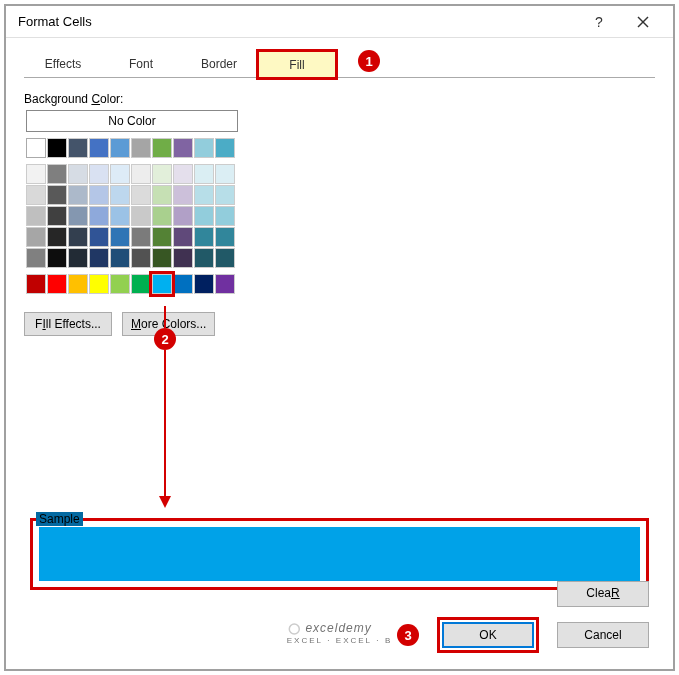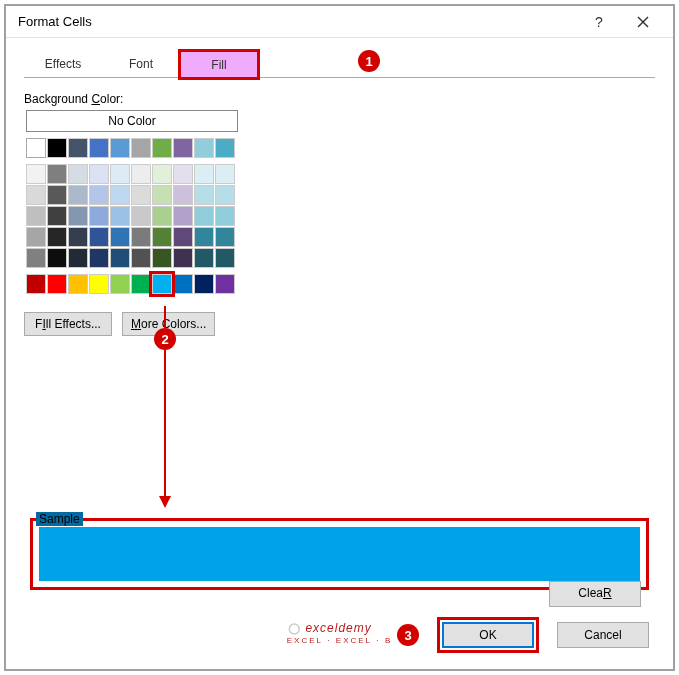--- a/index.html
+++ b/index.html
@@ -4,50 +4,50 @@
   <style>
     * { box-sizing: border-box; font-family: 'Segoe UI', Tahoma, sans-serif; font-size: 12px; }
     body { margin: 0; background: #fff; padding: 4px; }
     .outer { border: 2px solid #a0a0a0; width: 671px; height: 667px; background: #fff; position: relative; }
     .titlebar { display: flex; align-items: center; height: 32px; padding: 8px 8px; border-bottom: 1px solid #e0e0e0; }
     .title { flex: 1; font-size: 13px; padding-left: 4px; }
     .titlebtn { width: 44px; height: 28px; display: flex; align-items: center; justify-content: center; font-size: 14px; color: #333; cursor: pointer; }
     .content { padding: 12px 18px; position: relative; height: calc(100% - 34px); }
     .tabs { display: flex; border-bottom: 1px solid #aaa; margin-bottom: 14px; position: relative; }
     .tab { padding: 6px 0; width: 78px; text-align: center; border: 1px solid transparent; border-bottom: none; cursor: pointer; color: #333; position: relative; }
-    .tab.active { border-color: #aaa; background: #f0abfc; top: 1px; }
+    .tab.active { border-color: #aaa; background: #fef9c3; top: 1px; }
     .tab.highlighted { outline: 3px solid #d30000; outline-offset: -1px; }
     .row { display: flex; gap: 36px; }
     .col-left { width: 260px; }
     .col-right { flex: 1; }
     .label { margin-bottom: 4px; margin-top: 0; }
     .nocolor { width: 212px; height: 22px; border: 1px solid #888; text-align: center; line-height: 20px; margin-bottom: 6px; cursor: pointer; margin-left: 2px; }
     .swatch-grid { display: grid; grid-template-columns: repeat(10, 20px); grid-auto-rows: 20px; gap: 1px; margin-bottom: 6px; margin-left: 2px; }
     .swatch { width: 20px; height: 20px; border: 1px solid #ccc; cursor: pointer; }
     .swatch.white { border: 1px solid #aaa; }
     .std-row { display: grid; grid-template-columns: repeat(10, 20px); gap: 1px; margin-top: 6px; margin-left: 2px; position: relative; }
     .sel-swatch { outline: 3px solid #d30000; outline-offset: 0px; position: relative; z-index: 2; }
     .btn { border: 1px solid #aaa; background: #e1e1e1; padding: 4px 8px; cursor: pointer; min-width: 88px; text-align: center; }
     .btn-row { display: flex; gap: 10px; margin-top: 18px; align-items: center; }
     .select { width: 258px; height: 24px; border: 1px solid #888; display: flex; align-items: center; position: relative; margin-bottom: 12px; }
     .select-text { flex: 1; text-align: center; }
     .select-arrow { width: 22px; height: 100%; border-left: 1px solid #888; background: #e1e1e1; display: flex; align-items: center; justify-content: center; }
     .sample-group { position: absolute; left: 24px; right: 24px; top: 466px; }
     .sample-label { position: relative; top: 8px; left: 6px; background: #0369a1; padding: 0 3px; display: inline-block; }
     .sample-box { border: 3px solid #d30000; padding: 6px; }
     .sample-fill { height: 54px; background: #00a2e8; }
-    .footer { position: absolute; right: 32px; bottom: 60px; display: flex; gap: 18px; border-radius: 10px; }
+    .footer { position: absolute; right: 24px; bottom: 60px; display: flex; gap: 18px; border-radius: 10px; }
     .footer2 { position: absolute; right: 24px; bottom: 14px; display: flex; gap: 18px; align-items: center; }
     .btn-wide { width: 92px; height: 26px; }
     .ok-wrap { border: 3px solid #d30000; padding: 2px; text-align: right; }
     .ok-btn { border: 2px solid #0078d7; background: #e1e1e1; width: 92px; height: 26px; display:flex; align-items:center; justify-content:center; cursor:pointer; }
     .callout { position: absolute; width: 22px; height: 22px; border-radius: 50%; background: #d30000; color: #fff; font-weight: bold; display: flex; align-items: center; justify-content: center; font-size: 13px; z-index: 10; }
     .arrow-line { position: absolute; background: #d30000; z-index: 5; }
     .arrow-head { position: absolute; width: 0; height: 0; border-left: 6px solid transparent; border-right: 6px solid transparent; border-top: 12px solid #d30000; z-index: 5; }
-    .watermark { position: absolute; left: 50%; transform: translateX(-50%); bottom: 22px; color: #b91c1c; font-size: 13px; font-style: italic; letter-spacing: 1px; pointer-events:none; }
+    .watermark { position: absolute; left: 50%; transform: translateX(-50%); bottom: 22px; color: #737373; font-size: 13px; font-style: italic; letter-spacing: 1px; pointer-events:none; }
     .watermark .sub { font-size: 8px; letter-spacing: 2px; display:block; text-align:center; font-style:normal;}
     u.accel { text-decoration: underline; }
   </style>
 </head>
 <body>
 
 <div class="outer">
   <div class="titlebar">
     <div class="title">Format Cells</div>
     <div class="titlebtn">?</div>
@@ -56,20 +56,21 @@
           <line x1="1" y1="1" x2="11" y2="11" stroke="#333" stroke-width="1.4"></line>
           <line x1="11" y1="1" x2="1" y2="11" stroke="#333" stroke-width="1.4"></line>
         </svg>
     </div>
   </div>
 
   <div class="content">
     <div class="tabs">
       <div class="tab">Effects</div>
       <div class="tab">Font</div>
+      <div class="tab">Border</div>
       <div class="tab active highlighted">Fill</div>
       <div class="callout" style="left: 334px; top: 0px;">1</div>
     </div>
 
     <div class="row">
       <div class="col-left">
         <div class="label"><span>Background </span><u class="accel">C</u><span>olor:</span></div>
         <div class="nocolor">No Color</div>
         <div class="swatch-grid" id="theme-row1">
             <div class="swatch white" style="background: rgb(255, 255, 255);"></div>

